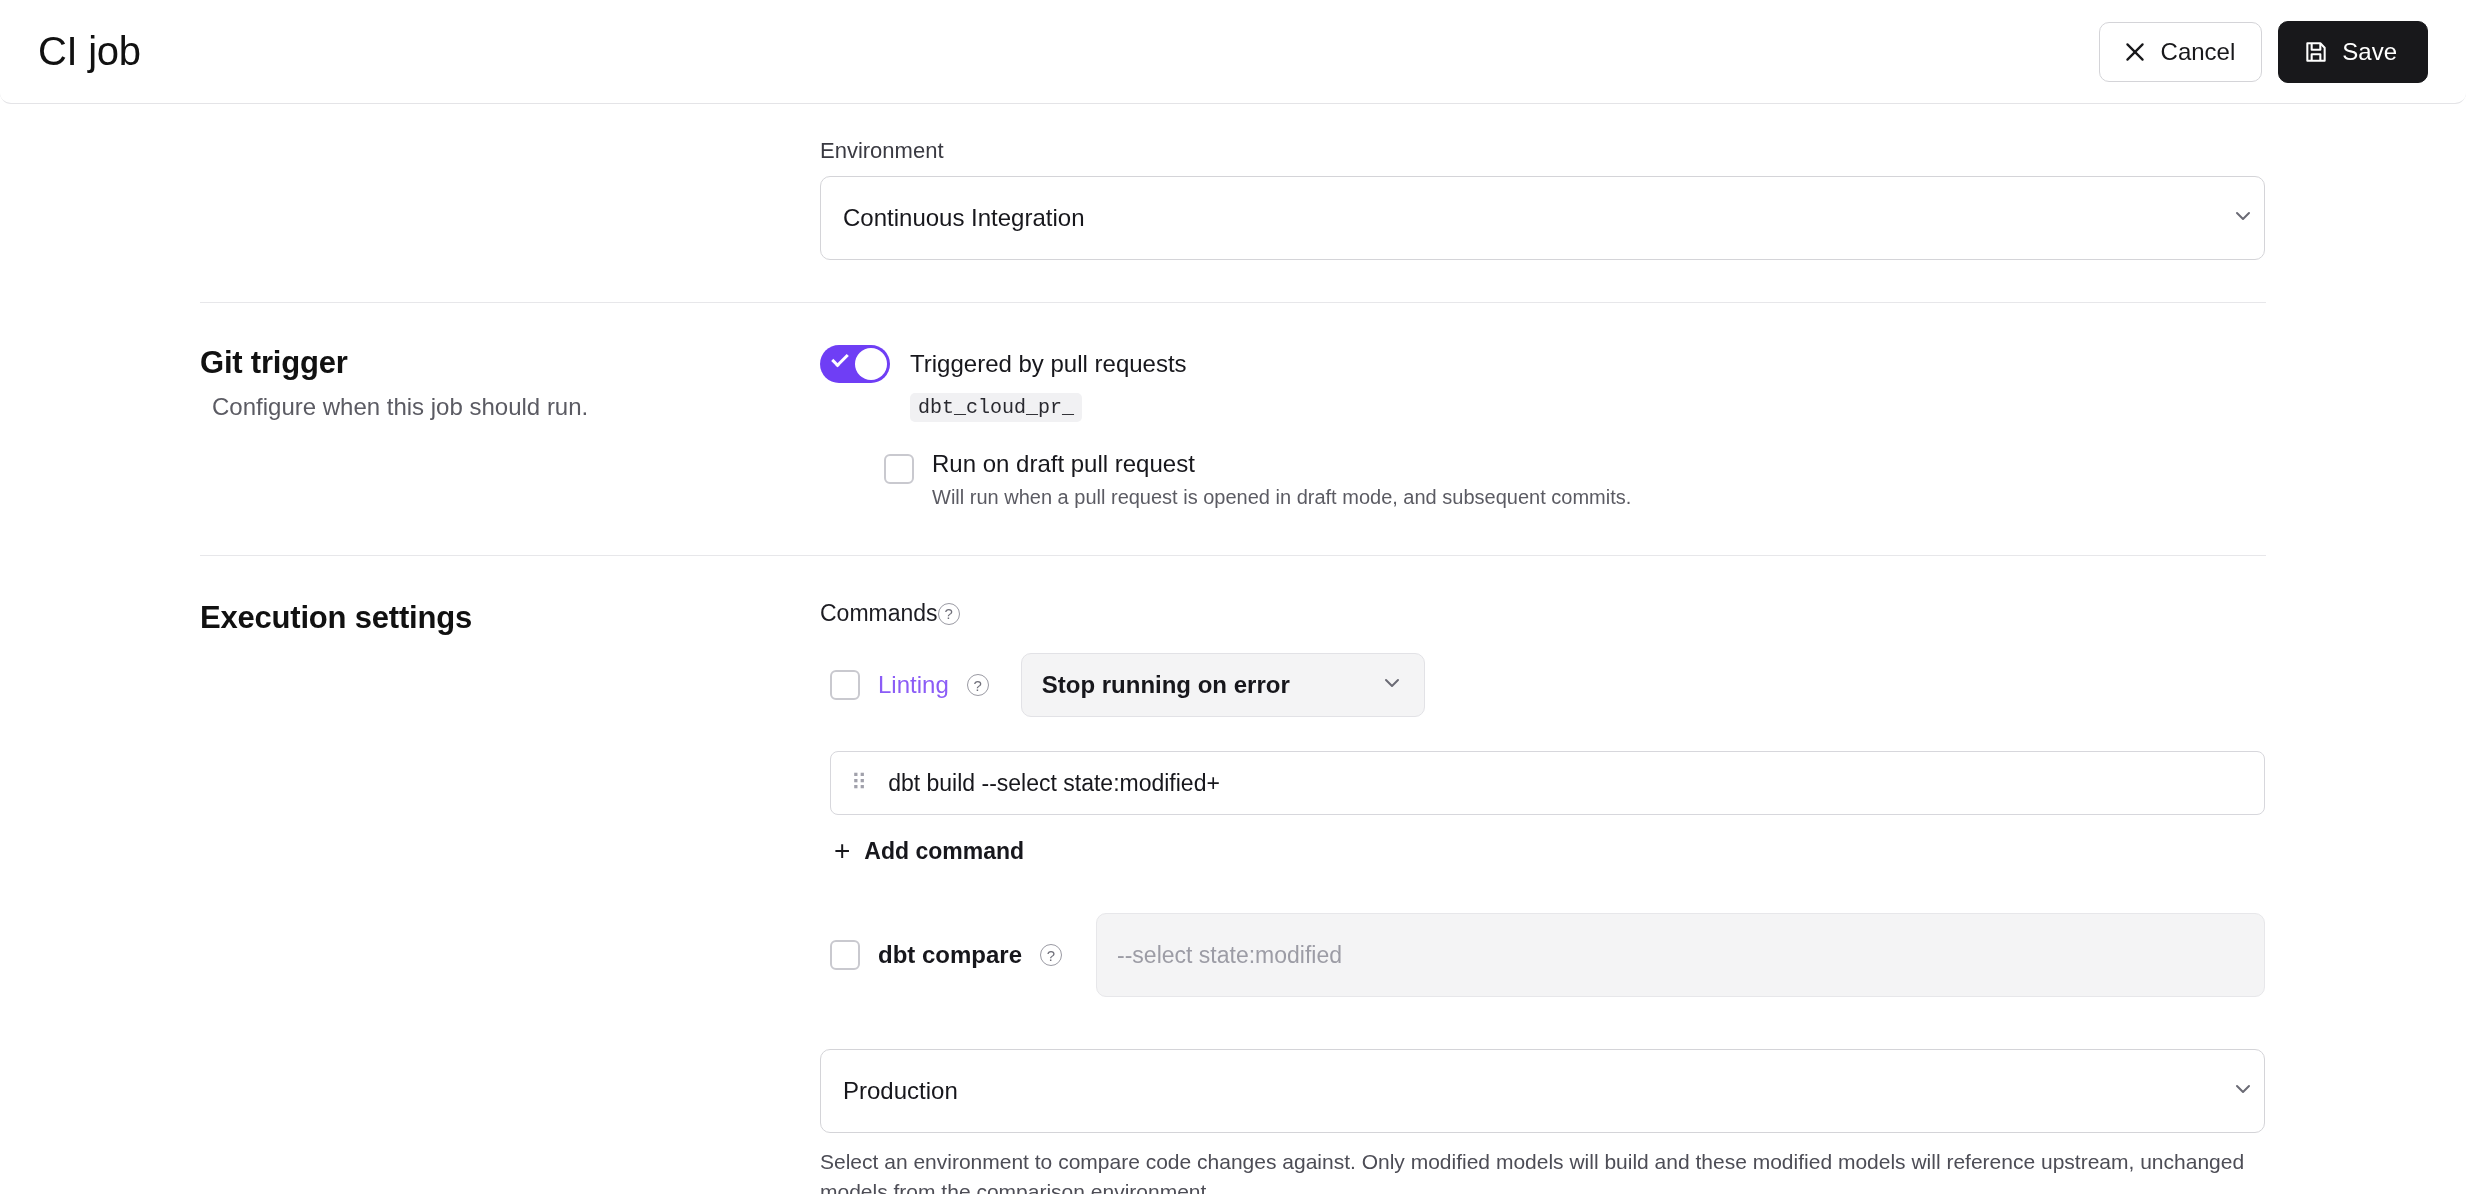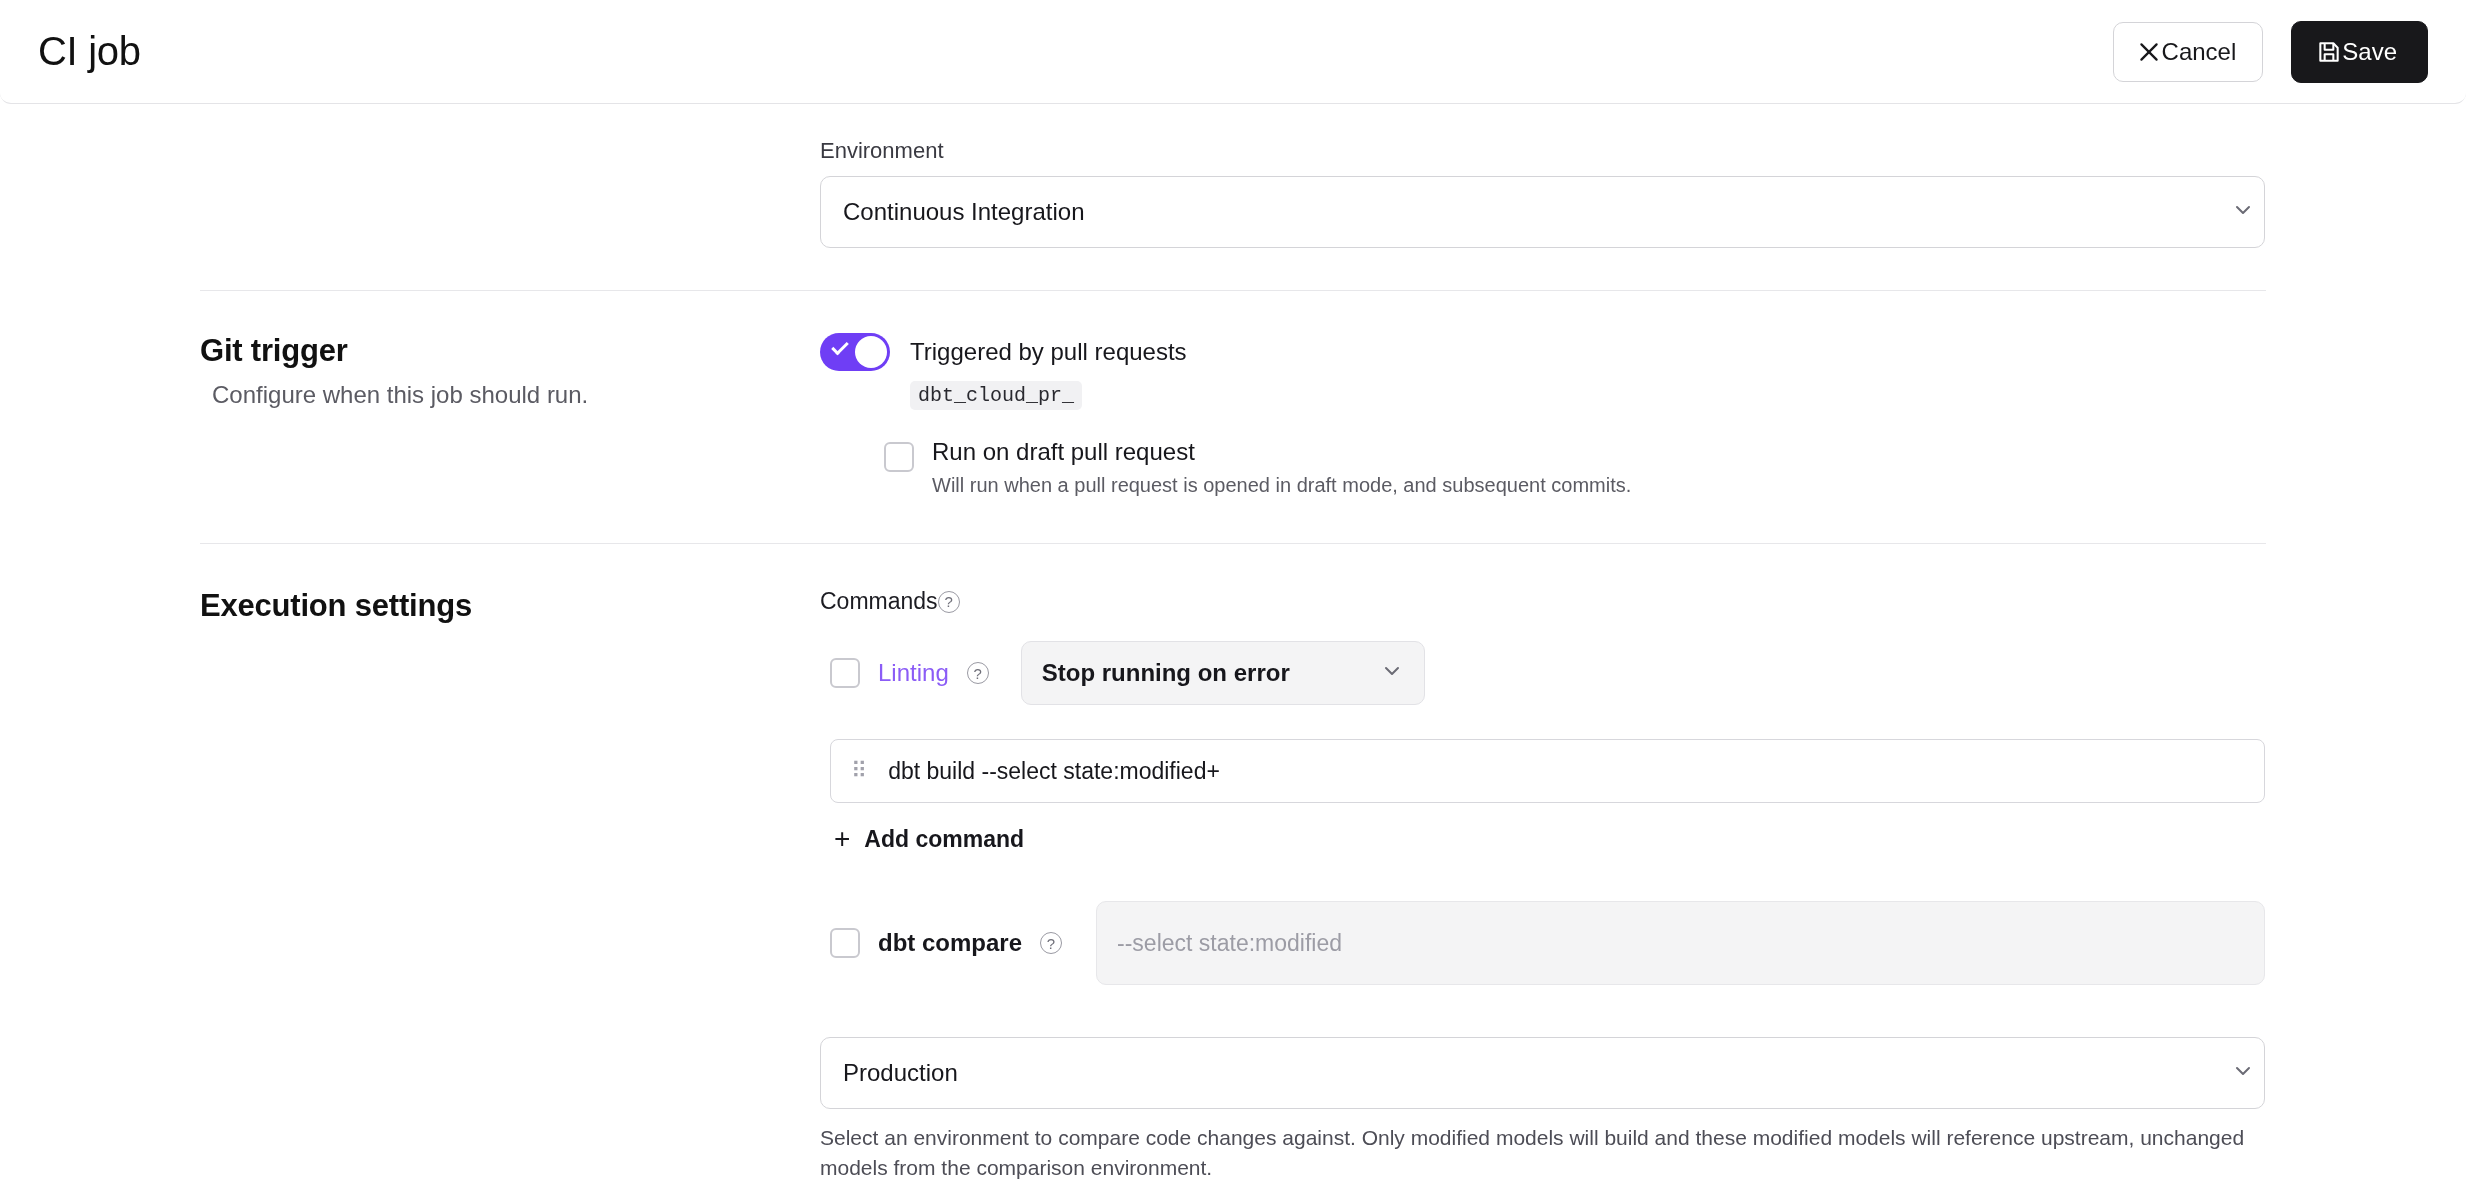--- a/index.html
+++ b/index.html
@@ -32,26 +32,25 @@
     color: #111;
   }
   .header-actions {
     display: flex;
     align-items: center;
     gap: 16px;
   }
   .btn {
     display: inline-flex;
     align-items: center;
-    gap: 0;
+    gap: 13px;
     font-size: 24px;
     border-radius: 10px;
     cursor: pointer;
     font-family: inherit;
-    margin-left: 12px;
   }
   .btn-cancel {
     background: #fff;
     border: 1px solid #d4d4d8;
     color: #18181b;
     padding: 15px 26px 15px 22px;
   }
   .btn-save {
     background: #18181b;
     border: 1px solid #18181b;
@@ -105,21 +104,21 @@
   }
   .field-label-strong {
     font-size: 22px;
     color: #1c1c22;
     margin-bottom: 12px;
     display: block;
   }
 
   .select {
     width: 100%;
-    height: 72px;
+    height: 84px;
     border: 1px solid #d4d4d8;
     border-radius: 10px;
     background: #fff;
     display: flex;
     align-items: center;
     justify-content: space-between;
     padding: 0 9px 0 22px;
     font-size: 24px;
     color: #17171c;
     cursor: pointer;

